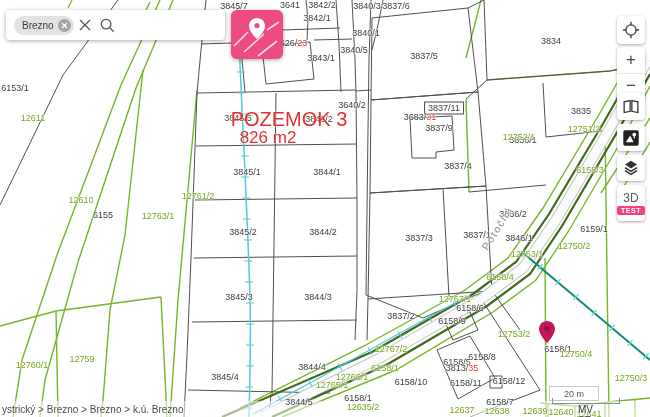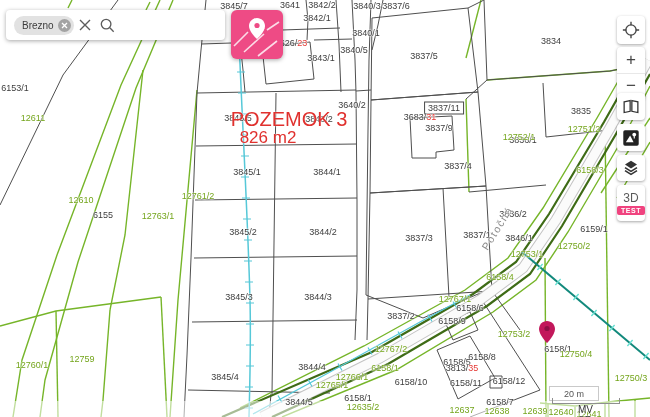--- a/index.html
+++ b/index.html
@@ -290,15 +290,16 @@
     </svg>
   </div>
 
   <div class="ctl btn3d" style="top:185px;">
     <span class="lbl3d">3D</span>
     <span class="badge">TEST</span>
   </div>
 
   <div class="scalebox">20 m</div>
   <div class="scaleline"></div>
+  <div class="crumb">ystrický &gt; Brezno &gt; Brezno &gt; k.ú. Brezno</div>
   <div class="attr">MV SR ...</div>
 
 </div>
 
 </body></html>

